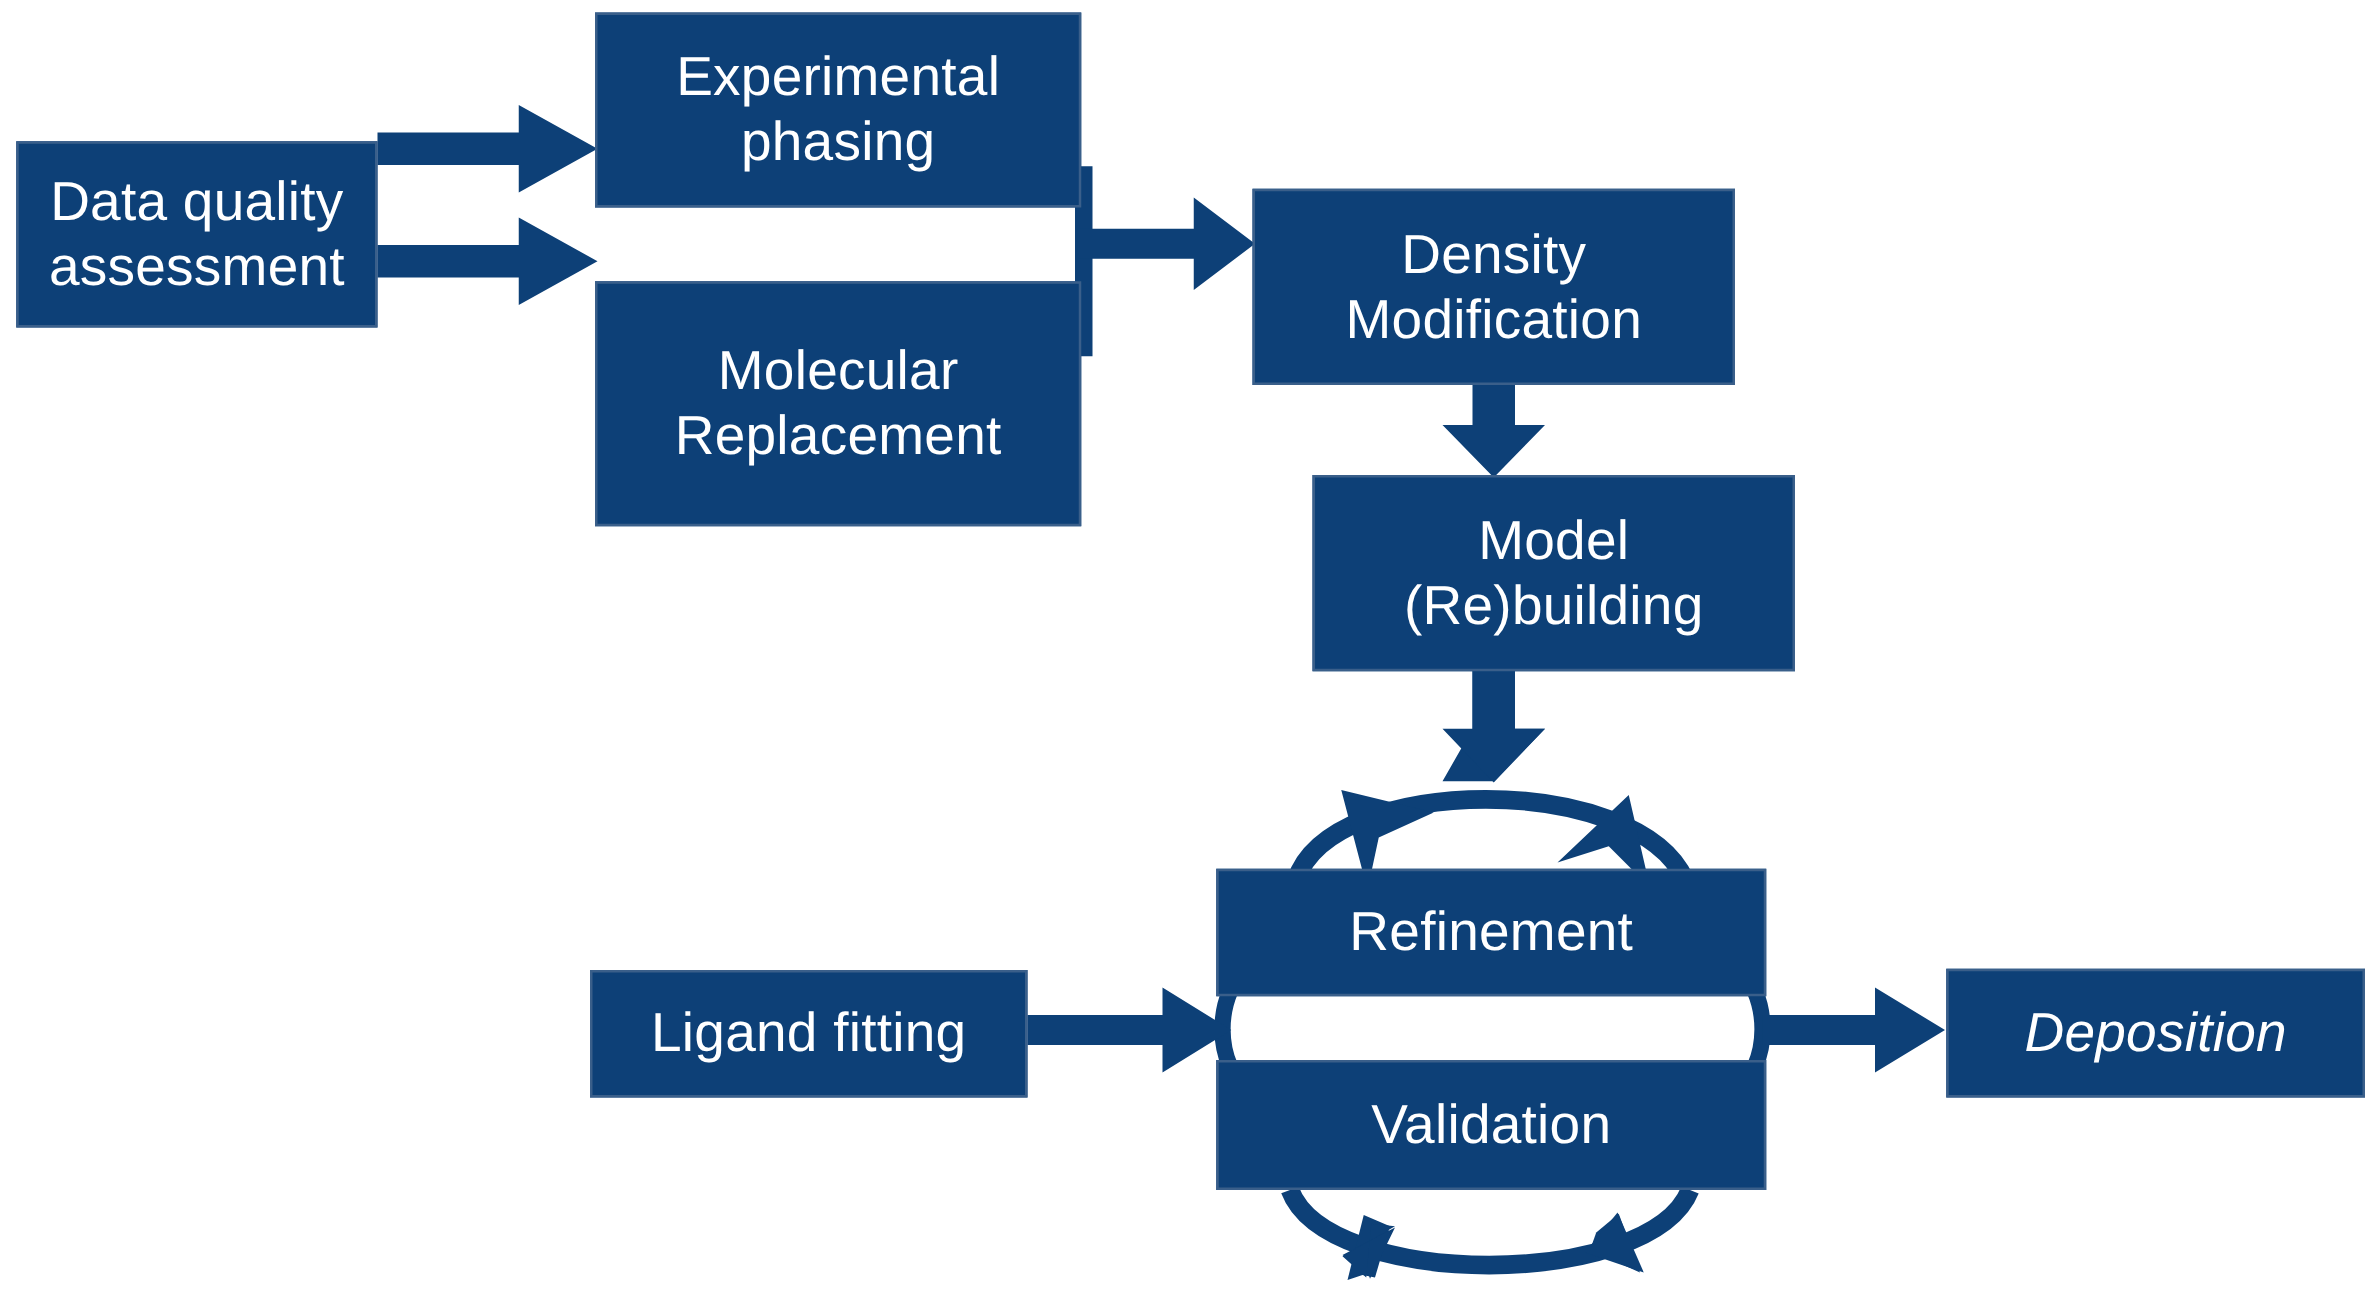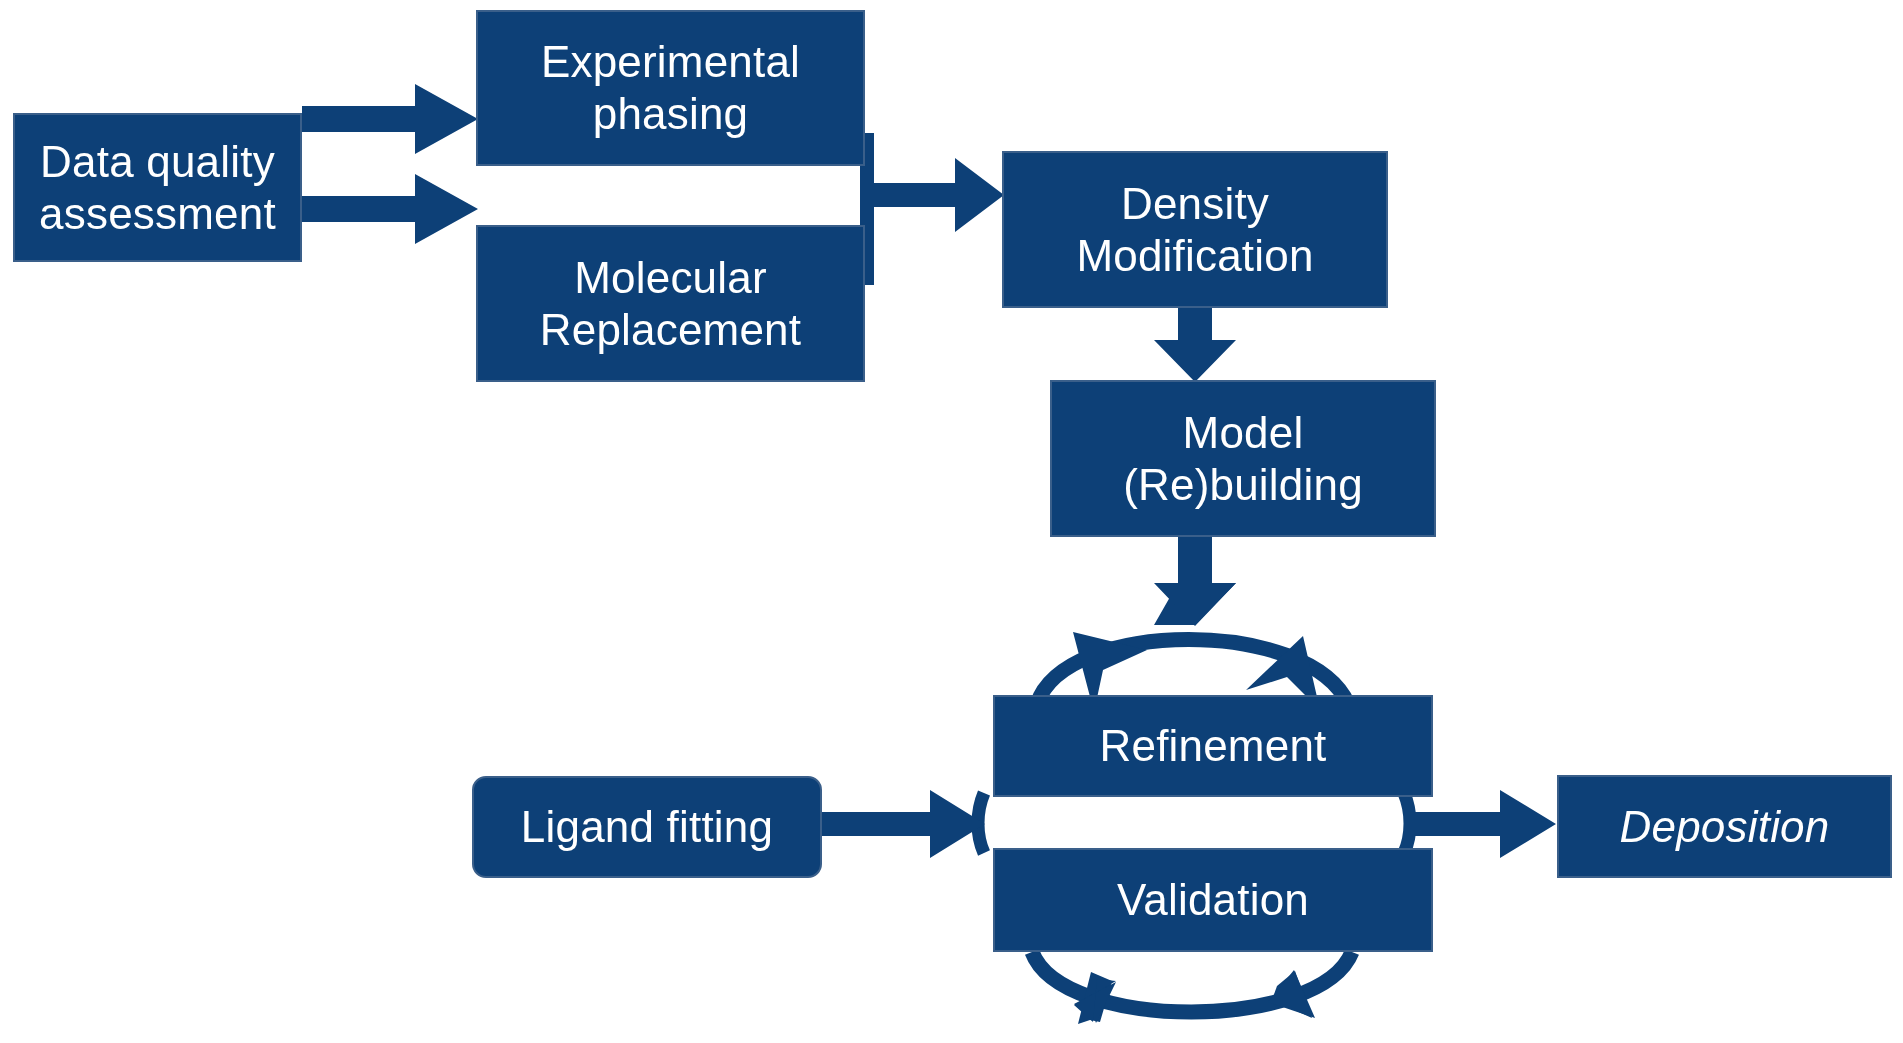--- a/index.html
+++ b/index.html
@@ -36,21 +36,20 @@
     font-family: "Liberation Sans", sans-serif;
     font-size: 44px;
     line-height: 1.18;
     text-align: center;
     letter-spacing: 0.2px;
     white-space: pre-line;
     z-index: 5;
   }
   .node-cycle {
     z-index: 6;
-    margin-left: 20px;
   }
 </style>
 </head>
 <body>
 
 <div id="canvas">
 
   <svg id="svg-layer" viewBox="0 0 1903 1043">
 
     <g>
@@ -114,21 +113,21 @@
   <div class="node" style="left:13px; top:113px; width:289px; height:149px;">
     <span>Data quality
 assessment</span>
   </div>
 
   <div class="node" style="left:476px; top:10px; width:389px; height:156px;">
     <span>Experimental
 phasing</span>
   </div>
 
-  <div class="node" style="left:476px; top:225px; width:389px; height:157px;">
+  <div class="node" style="left:476px; top:225px; width:389px; height:196px;">
     <span>Molecular
 Replacement</span>
   </div>
 
   <div class="node" style="left:1002px; top:115px; width:386px; height:157px;margin-top:36px;">
     <span>Density
 Modification</span>
   </div>
 
   <div class="node" style="left:1002px; top:380px; width:386px; height:157px;margin-left:48px;">
@@ -137,21 +136,21 @@
   </div>
 
   <div class="node node-cycle" style="left:973px; top:695px; width:440px; height:102px;">
     <span>Refinement</span>
   </div>
 
   <div class="node node-cycle" style="left:973px; top:848px; width:440px; height:104px;">
     <span>Validation</span>
   </div>
 
-  <div class="node" style="left:472px; top:776px; width:350px; height:102px;border-radius:14px;">
+  <div class="node" style="left:472px; top:776px; width:350px; height:102px;">
     <span>Ligand fitting</span>
   </div>
 
   <div class="node" style="left:1557px; top:775px; width:335px; height:103px;font-style:italic;">
     <span>Deposition</span>
   </div>
 
 </div>
 
 </body></html>

